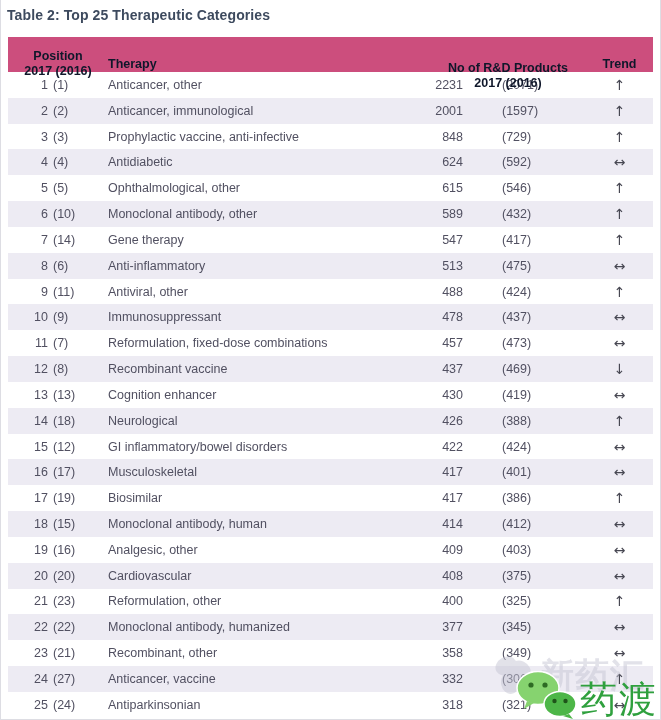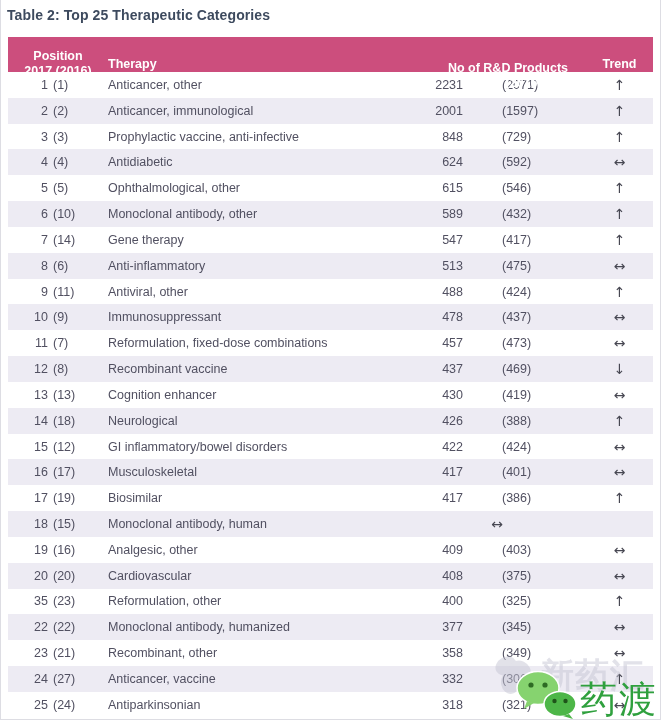--- a/index.html
+++ b/index.html
@@ -13,21 +13,21 @@
   }
   .title {
     position:absolute; left:7px; top:7px;
     font-size:14px; font-weight:bold; color:#3d4a5e; letter-spacing:0.1px;
   }
   .tbl { position:absolute; left:8px; top:37px; width:645px; }
   .grid-row {
     display:grid; grid-template-columns:100px 300px 150px 95px; align-items:center;
   }
   .thead {
-    height:35px; background:#cc4e7d; color:#ffffff; font-weight:bold; font-size:12.5px;
+    height:35px; background:#cc4e7d; color:#0f172a; font-weight:bold; font-size:12.5px;
   }
   .thead .two-line { text-align:center; line-height:15px; }
   .thead .h-pos { justify-self:center; }
   .thead .h-therapy { justify-self:start; padding-left:0px; }
   .thead .h-products { justify-self:center; transform:translateX(25px);margin-top:24px; }
   .thead .h-trend { justify-self:center; transform:translateX(14px); }
   .rows { width:100%; }
   .row { height:25.84px; font-size:12.5px; color:#51506; color:#515061; }
   .row:nth-child(even) { background:#edebf3; }
   .cell-pos { display:flex; }
@@ -278,20 +278,24 @@
             <span class="p">(386)</span>
           </div>
           <div class="cell-trend"><span class="arrow">↑</span></div>
         </div>
         <div class="grid-row row">
           <div class="cell-pos">
             <span class="v">18</span>
             <span class="p">(15)</span>
           </div>
           <div class="cell-therapy">Monoclonal antibody, human</div>
+          <div class="cell-products">
+            <span class="v">414</span>
+            <span class="p">(412)</span>
+          </div>
           <div class="cell-trend"><span class="arrow">↔</span></div>
         </div>
         <div class="grid-row row">
           <div class="cell-pos">
             <span class="v">19</span>
             <span class="p">(16)</span>
           </div>
           <div class="cell-therapy">Analgesic, other</div>
           <div class="cell-products">
             <span class="v">409</span>
@@ -306,21 +310,21 @@
           </div>
           <div class="cell-therapy">Cardiovascular</div>
           <div class="cell-products">
             <span class="v">408</span>
             <span class="p">(375)</span>
           </div>
           <div class="cell-trend"><span class="arrow">↔</span></div>
         </div>
         <div class="grid-row row">
           <div class="cell-pos">
-            <span class="v">35</span>
+            <span class="v">21</span>
             <span class="p">(23)</span>
           </div>
           <div class="cell-therapy">Reformulation, other</div>
           <div class="cell-products">
             <span class="v">400</span>
             <span class="p">(325)</span>
           </div>
           <div class="cell-trend"><span class="arrow">↑</span></div>
         </div>
         <div class="grid-row row">

